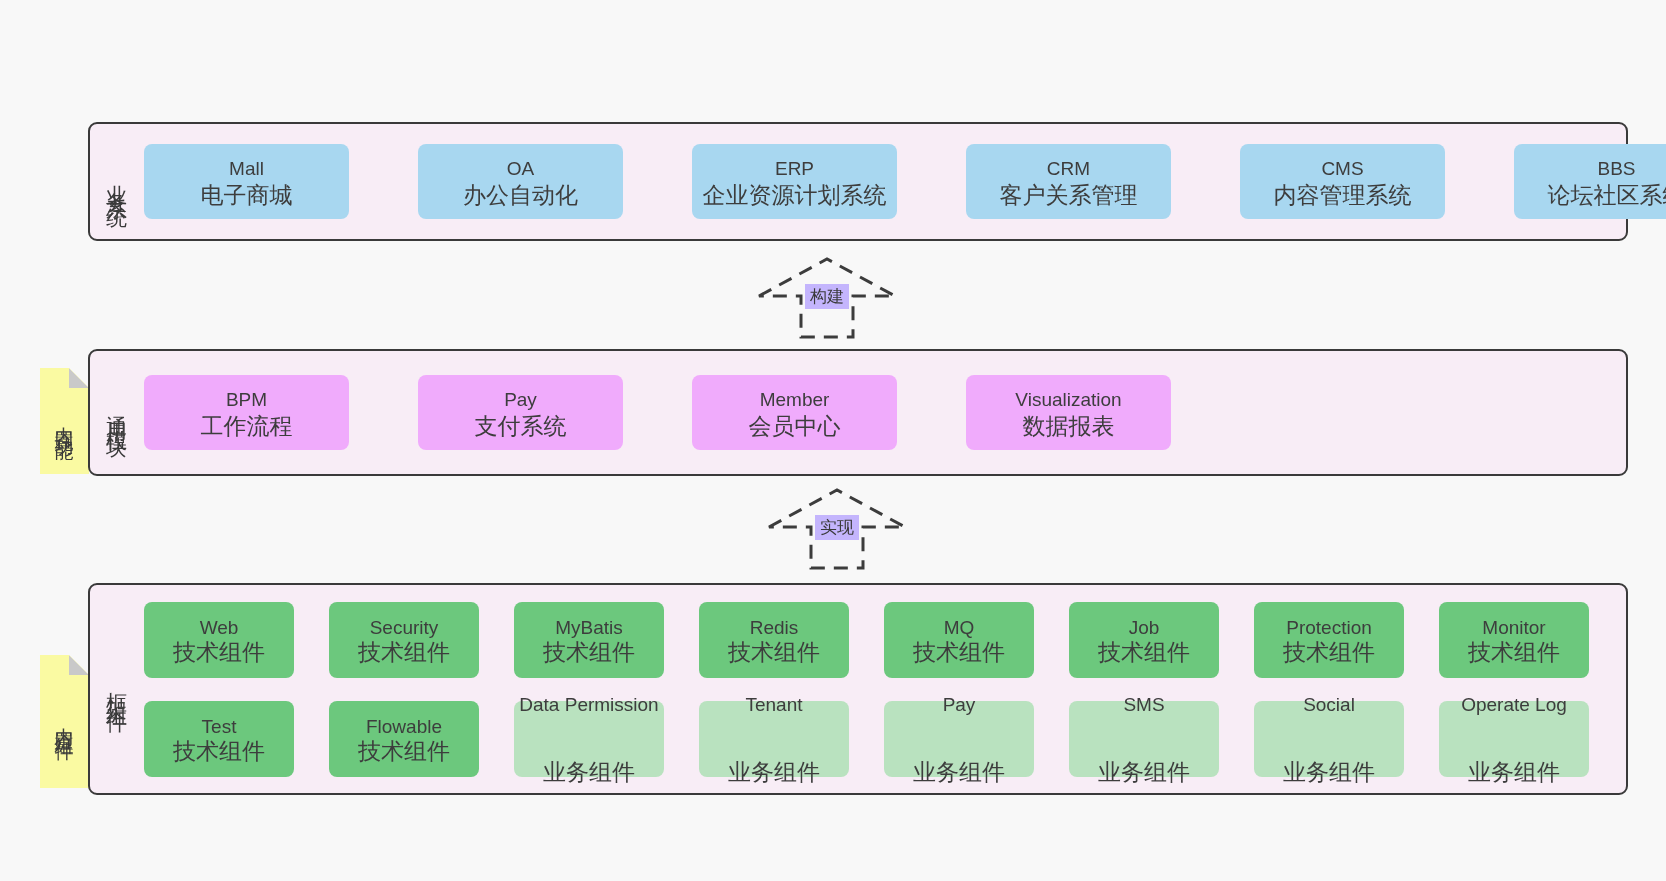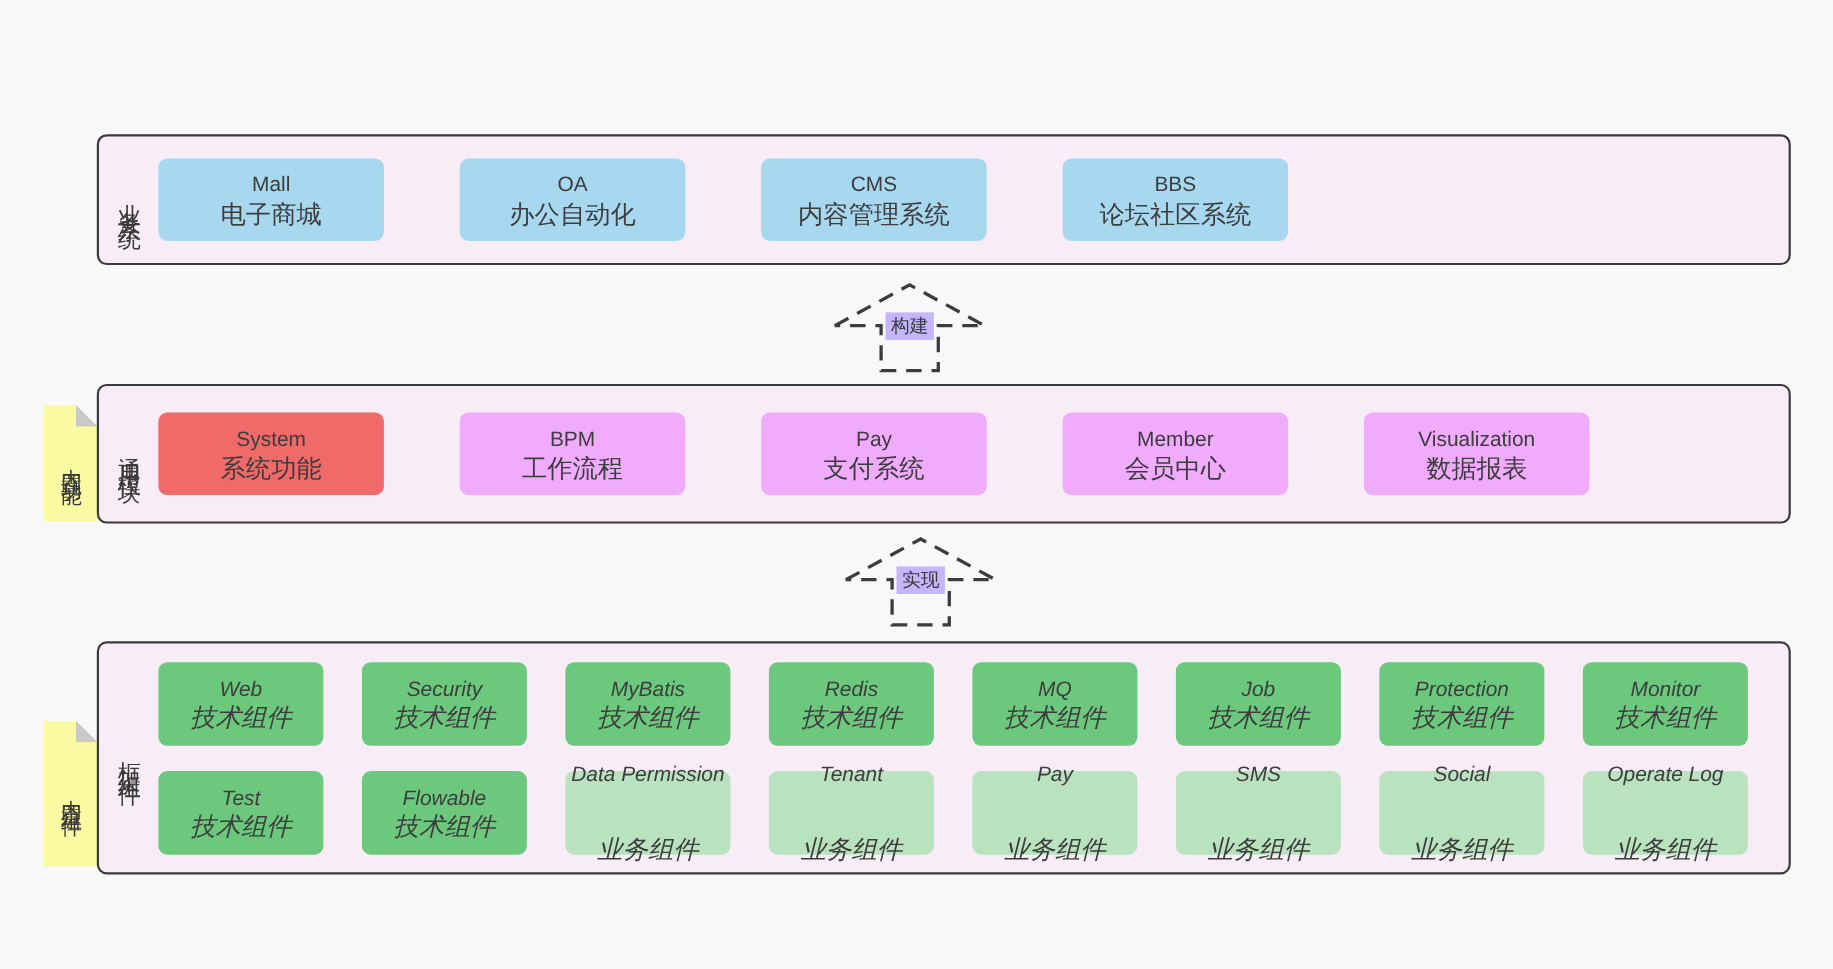--- a/index.html
+++ b/index.html
@@ -29,21 +29,21 @@
   }
   .rows{flex:1;display:flex;flex-direction:column;gap:23px;}
   .row{display:flex;gap:69px;}
   .row8{display:flex;gap:35px;}
   .box{
     height:75px;border-radius:8px;
     display:flex;flex-direction:column;align-items:center;justify-content:center;
     text-align:center;line-height:26px;
   }
   .row .box{flex:0 0 205px;}
-  .row8 .box{flex:0 0 150px;height:76px;line-height:24px;padding:0 4px;box-sizing:border-box;font-style:italic;}
+  .row8 .box{flex:0 0 150px;height:76px;line-height:24px;padding:0 4px;box-sizing:border-box;}
   .box-title{font-size:19px;}
   .box-sub{font-size:23px;}
   .v-blue{background:#a8d7f0;}
   .v-red{background:#f06a6a;}
   .v-pink{background:#f0abfc;}
   .v-green{background:#6cc87d;}
   .v-lightgreen{background:#b9e2bf;gap:43px;}
   .sticky{
     position:absolute;width:49px;background:#fafaa2;
     clip-path:polygon(0 0,calc(100% - 20px) 0,100% 20px,100% 100%,0 100%);
@@ -78,20 +78,28 @@
     <div class="row">
       <div class="box v-blue">
         <div class="box-title">Mall</div>
         <div class="box-sub">电子商城</div>
       </div>
       <div class="box v-blue">
         <div class="box-title">OA</div>
         <div class="box-sub">办公自动化</div>
       </div>
       <div class="box v-blue">
+        <div class="box-title">ERP</div>
+        <div class="box-sub">企业资源计划系统</div>
+      </div>
+      <div class="box v-blue">
+        <div class="box-title">CRM</div>
+        <div class="box-sub">客户关系管理</div>
+      </div>
+      <div class="box v-blue">
         <div class="box-title">CMS</div>
         <div class="box-sub">内容管理系统</div>
       </div>
       <div class="box v-blue">
         <div class="box-title">BBS</div>
         <div class="box-sub">论坛社区系统</div>
       </div>
     </div>
   </div>
 </div>
@@ -107,24 +115,20 @@
   <div class="fold"></div>
   <span class="vtext">内置功能</span>
 </div>
 
 <div class="section sec-modules">
   <div class="side-label">
     <span class="vtext">通用模块</span>
   </div>
   <div class="rows">
     <div class="row">
-      <div class="box v-red">
-        <div class="box-title">System</div>
-        <div class="box-sub">系统功能</div>
-      </div>
       <div class="box v-pink">
         <div class="box-title">BPM</div>
         <div class="box-sub">工作流程</div>
       </div>
       <div class="box v-pink">
         <div class="box-title">Pay</div>
         <div class="box-sub">支付系统</div>
       </div>
       <div class="box v-pink">
         <div class="box-title">Member</div>

